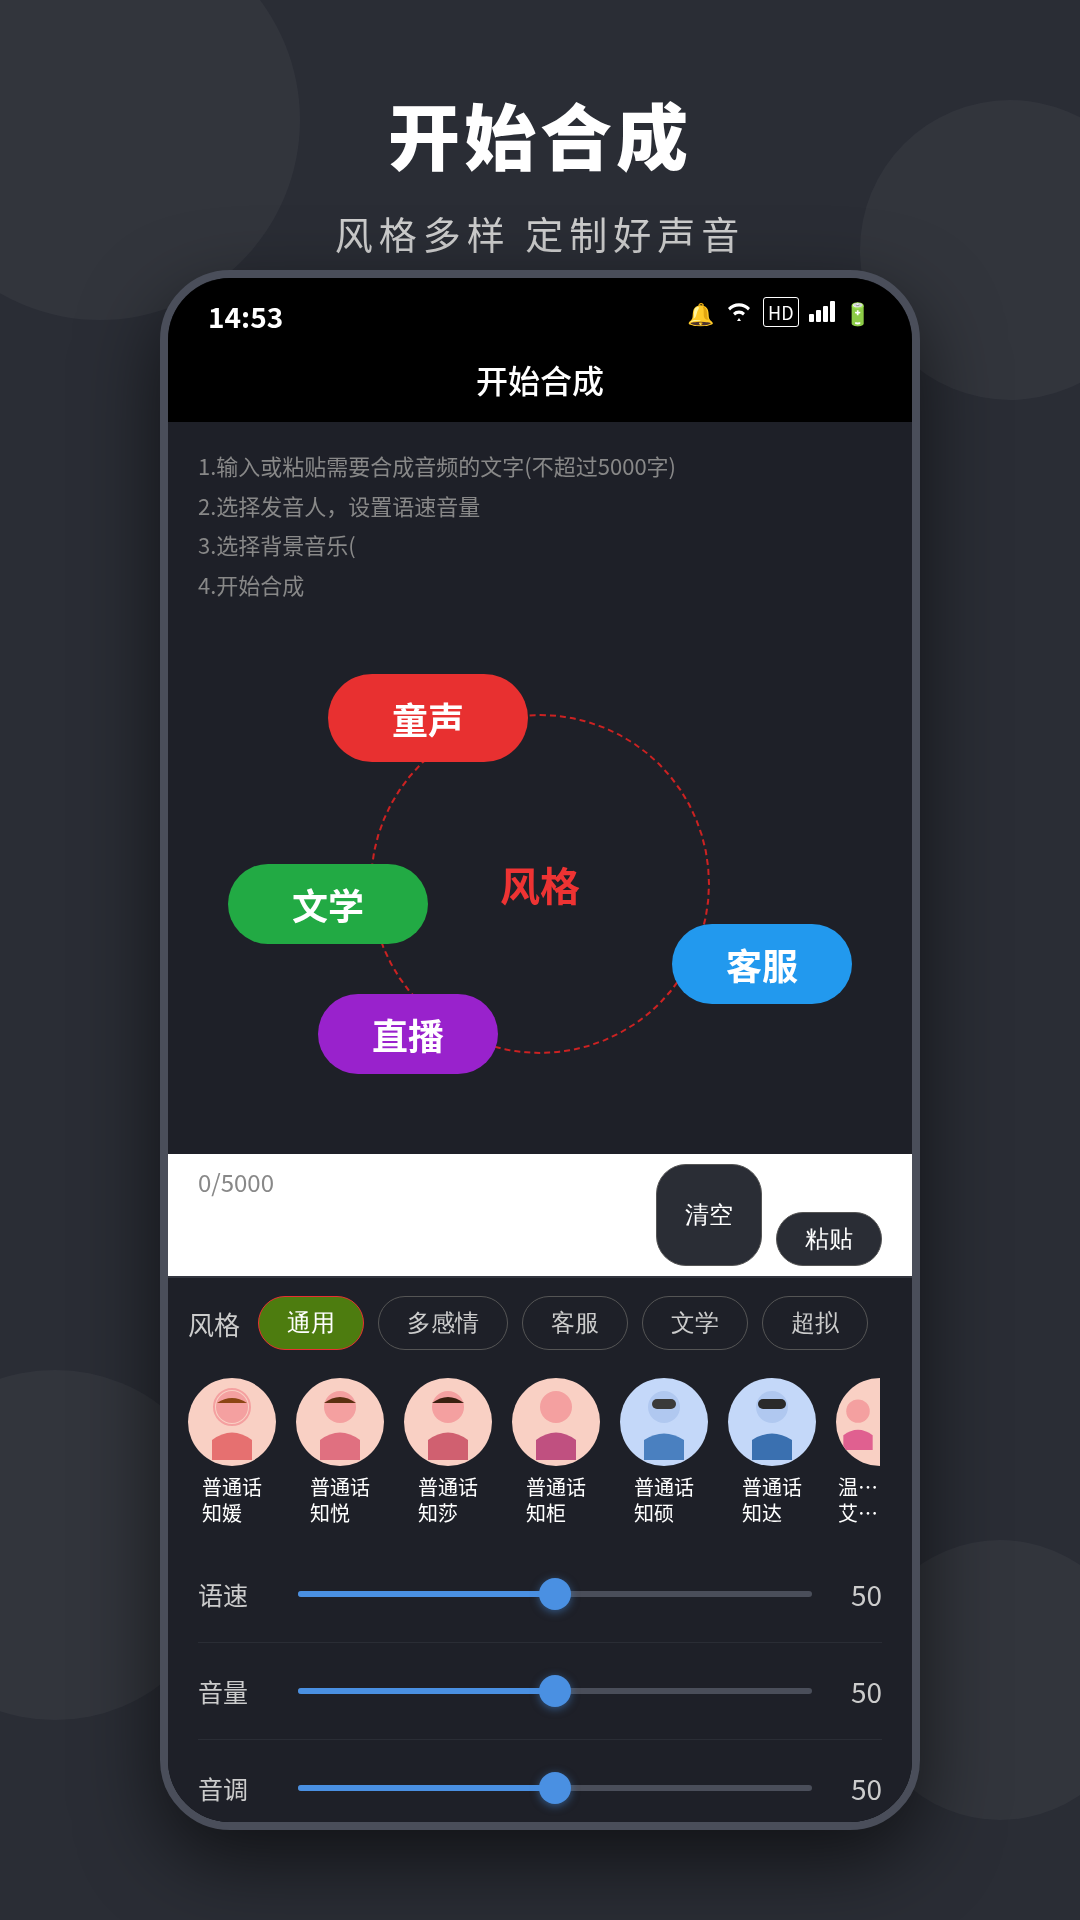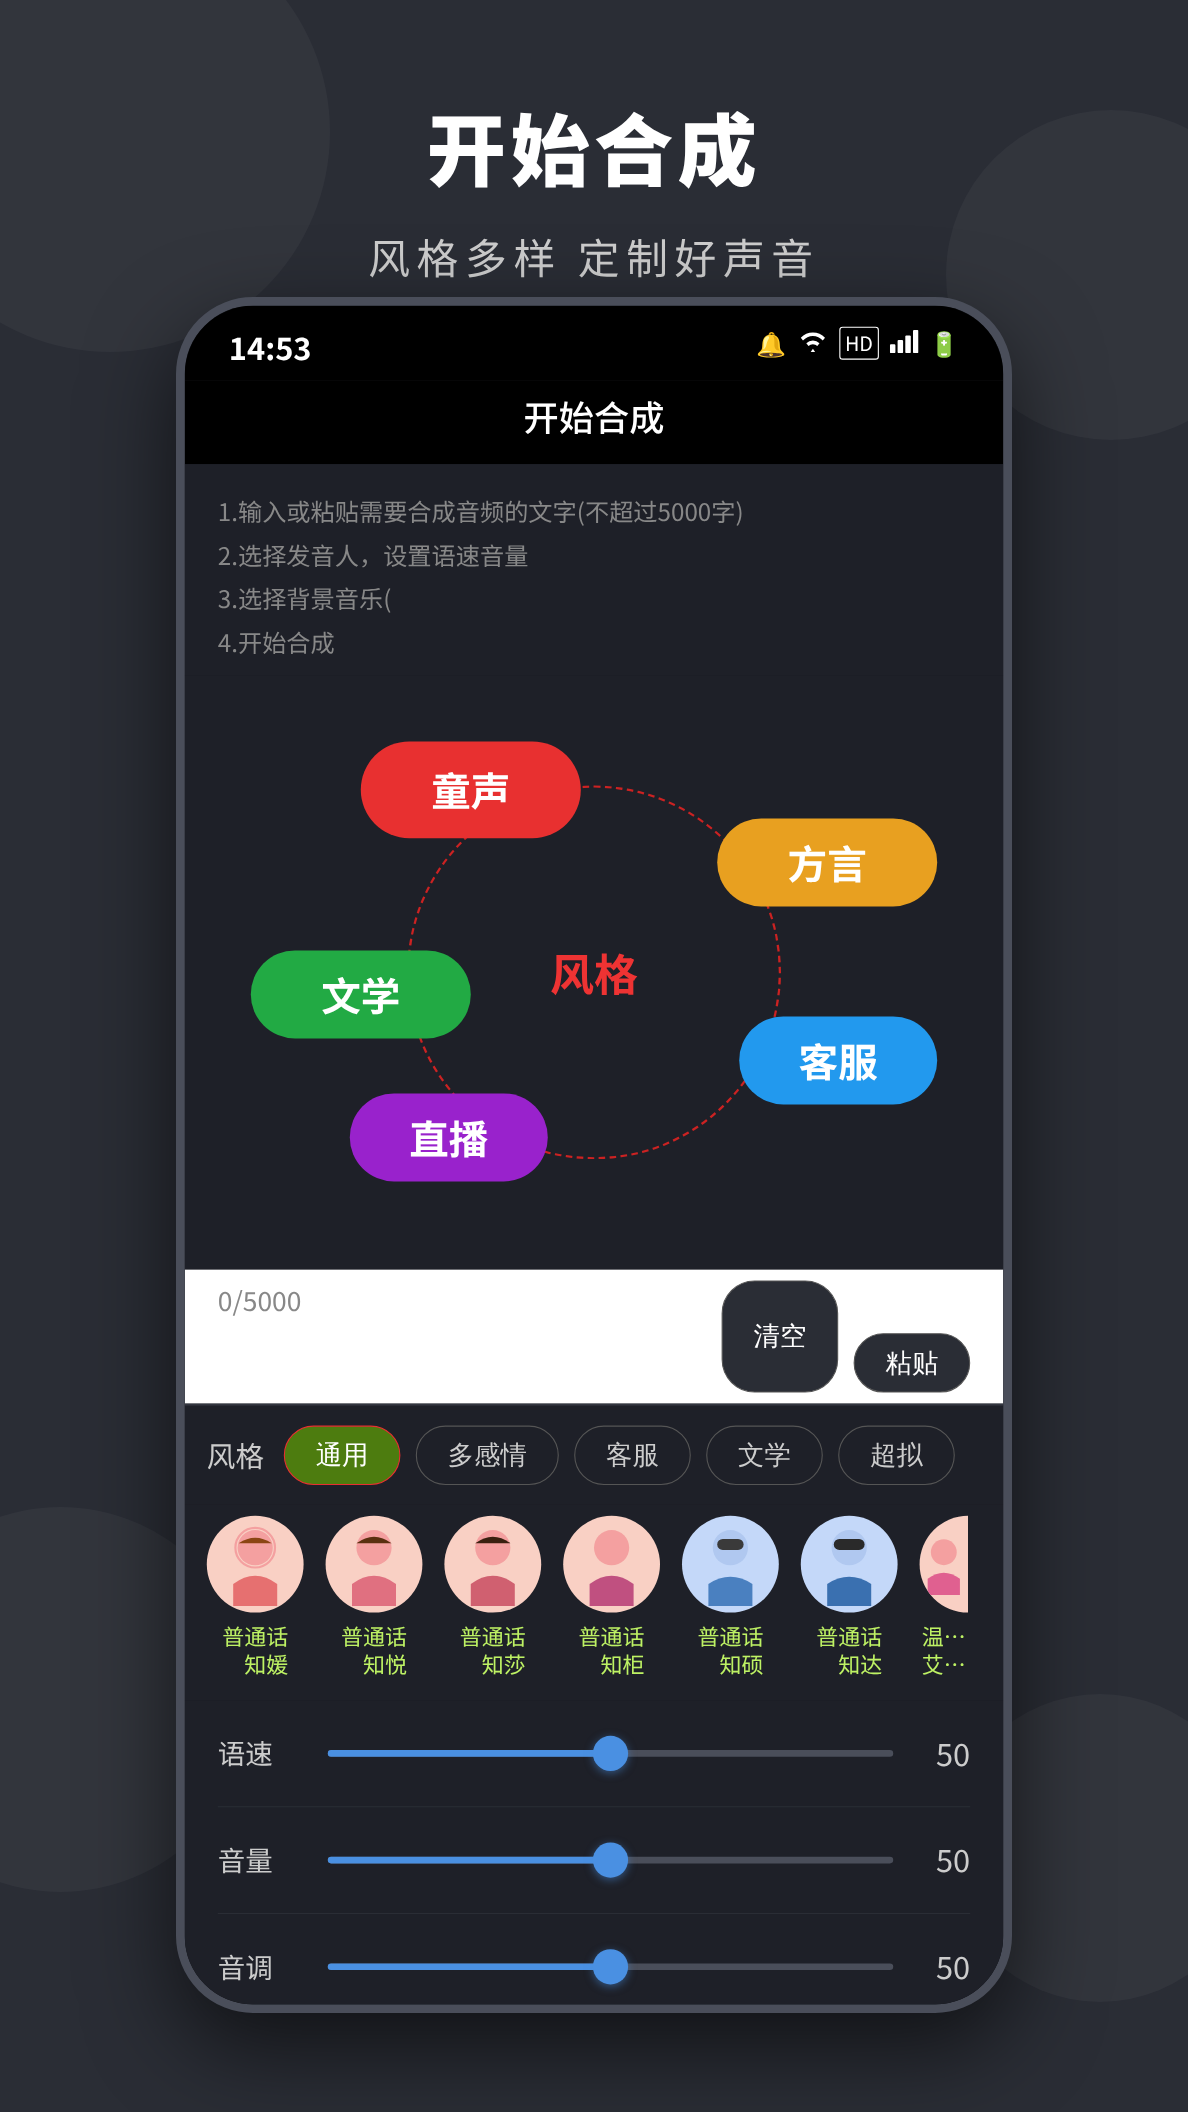--- a/index.html
+++ b/index.html
@@ -287,22 +287,22 @@
       align-items: center;
       justify-content: center;
       font-size: 44px;
     }
 
     .voice-avatar.female { background: #f9d0c4; }
     .voice-avatar.male { background: #c4d8f9; }
 
     .voice-name {
       font-size: 20px;
-      color: #bef264;
-      text-align: right;
+      color: #ffffff;
+      text-align: left;
       line-height: 1.3;
     }
 
     
     .slider-section {
       padding: 0 30px;
       background: #1e2028;
     }
 
     .slider-row {
@@ -433,23 +433,20 @@
       <div class="instruction-line">4.开始合成</div>
     </div>
 
     <div class="style-wheel-container">
       <div class="wheel-circle"></div>
       <div class="wheel-center-text">风格</div>
 
       <div class="style-bubble bubble-tongsheng">
         <span>童声</span>
       </div>
-      <div class="style-bubble bubble-fangyan">
-        <span>方言</span>
-      </div>
       <div class="style-bubble bubble-wenxue">
         <span>文学</span>
       </div>
       <div class="style-bubble bubble-kefu">
         <span>客服</span>
       </div>
       <div class="style-bubble bubble-zhibo">
         <span>直播</span>
       </div>
     </div>

